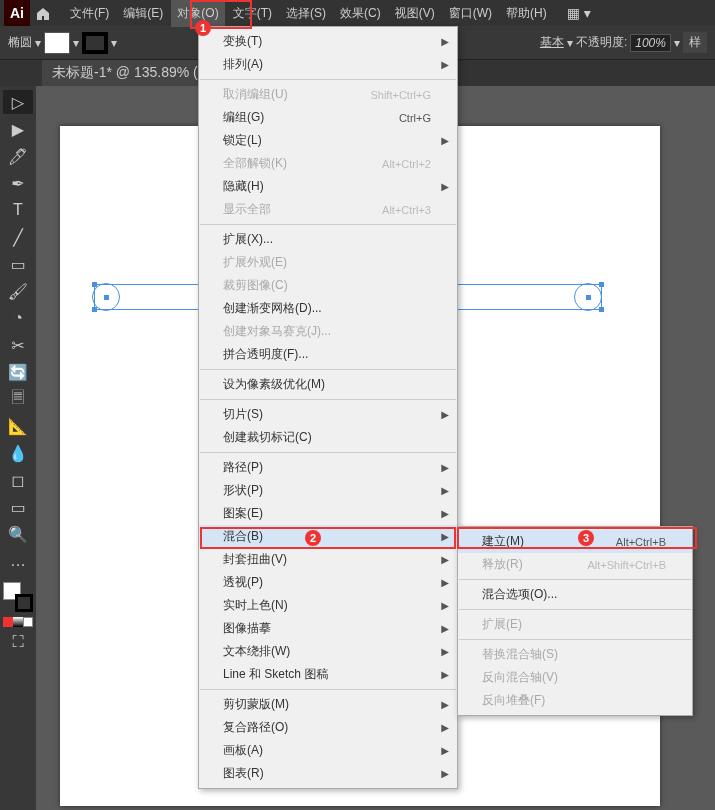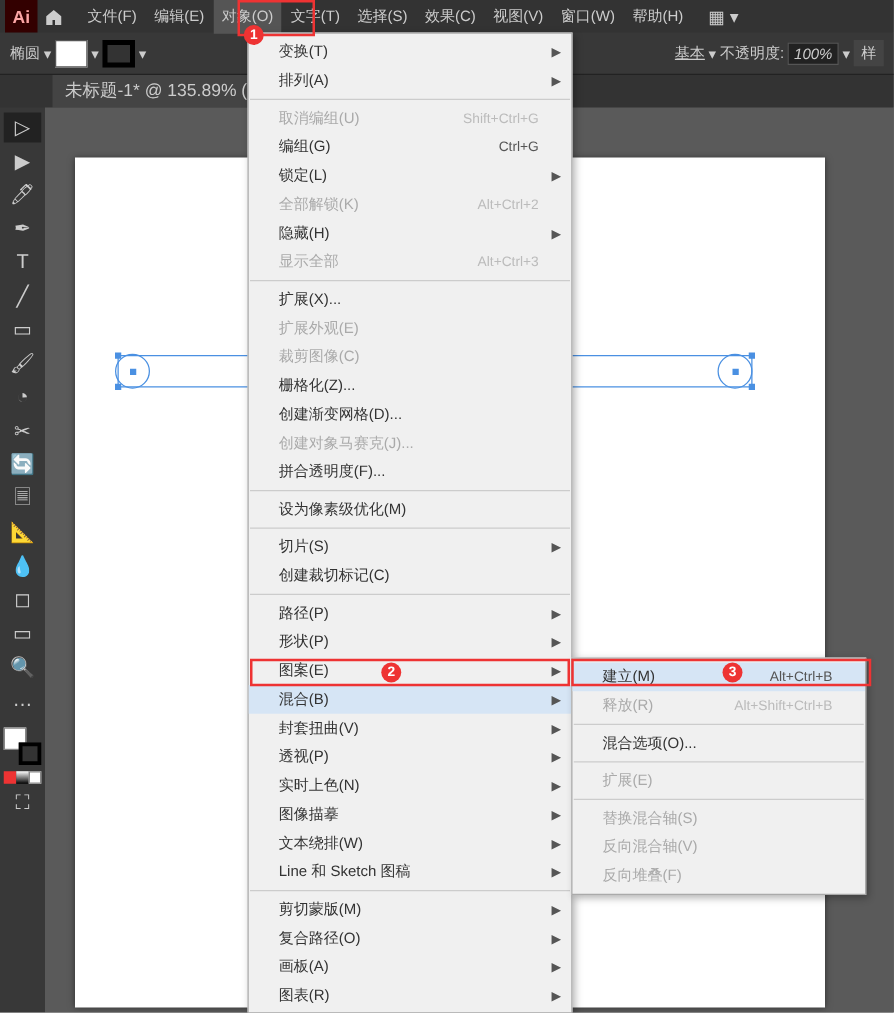--- a/index.html
+++ b/index.html
@@ -15,21 +15,21 @@
     .topbar {
       height: 26px;
       background: #333;
       display: flex;
       align-items: center;
       padding-left: 4px;
     }
     .ai-logo {
       width: 26px; height: 26px;
       background: #330000;
-      color: #fca5a5;
+      color: #ffffff;
       display: flex;
       align-items: center;
       justify-content: center;
       font-weight: bold;
       font-size: 14px;
     }
     .home-icon {
       width: 26px;
       color: #ccc;
       text-align: center;
@@ -441,23 +441,20 @@
     <div class="mi">
       <span>扩展(X)...</span>
     </div>
     <div class="mi disabled">
       <span>扩展外观(E)</span>
     </div>
     <div class="mi disabled">
       <span>裁剪图像(C)</span>
     </div>
     <div class="mi">
-      <span>栅格化(Z)...</span>
-    </div>
-    <div class="mi">
       <span>创建渐变网格(D)...</span>
     </div>
     <div class="mi disabled">
       <span>创建对象马赛克(J)...</span>
     </div>
     <div class="mi">
       <span>拼合透明度(F)...</span>
     </div>
     <div class="sep"></div>
     <div class="mi">

